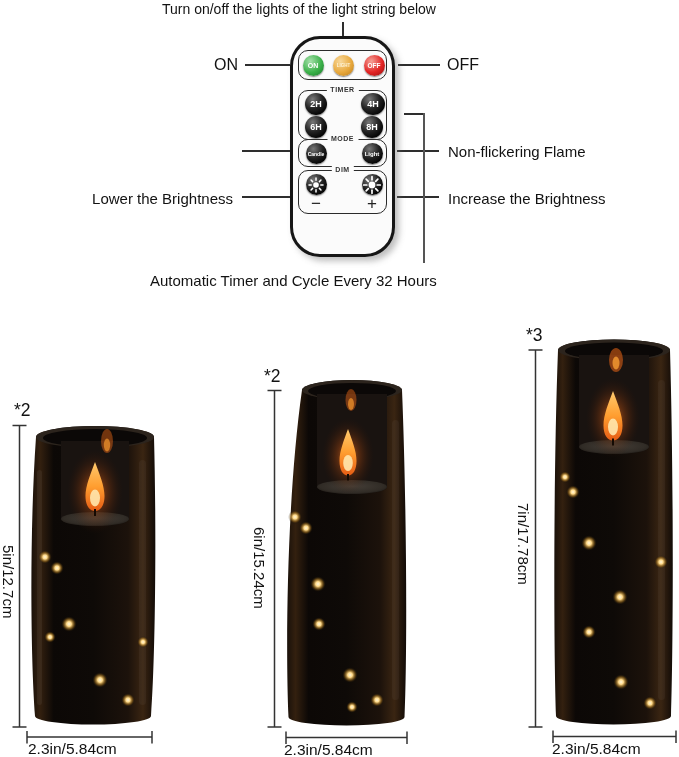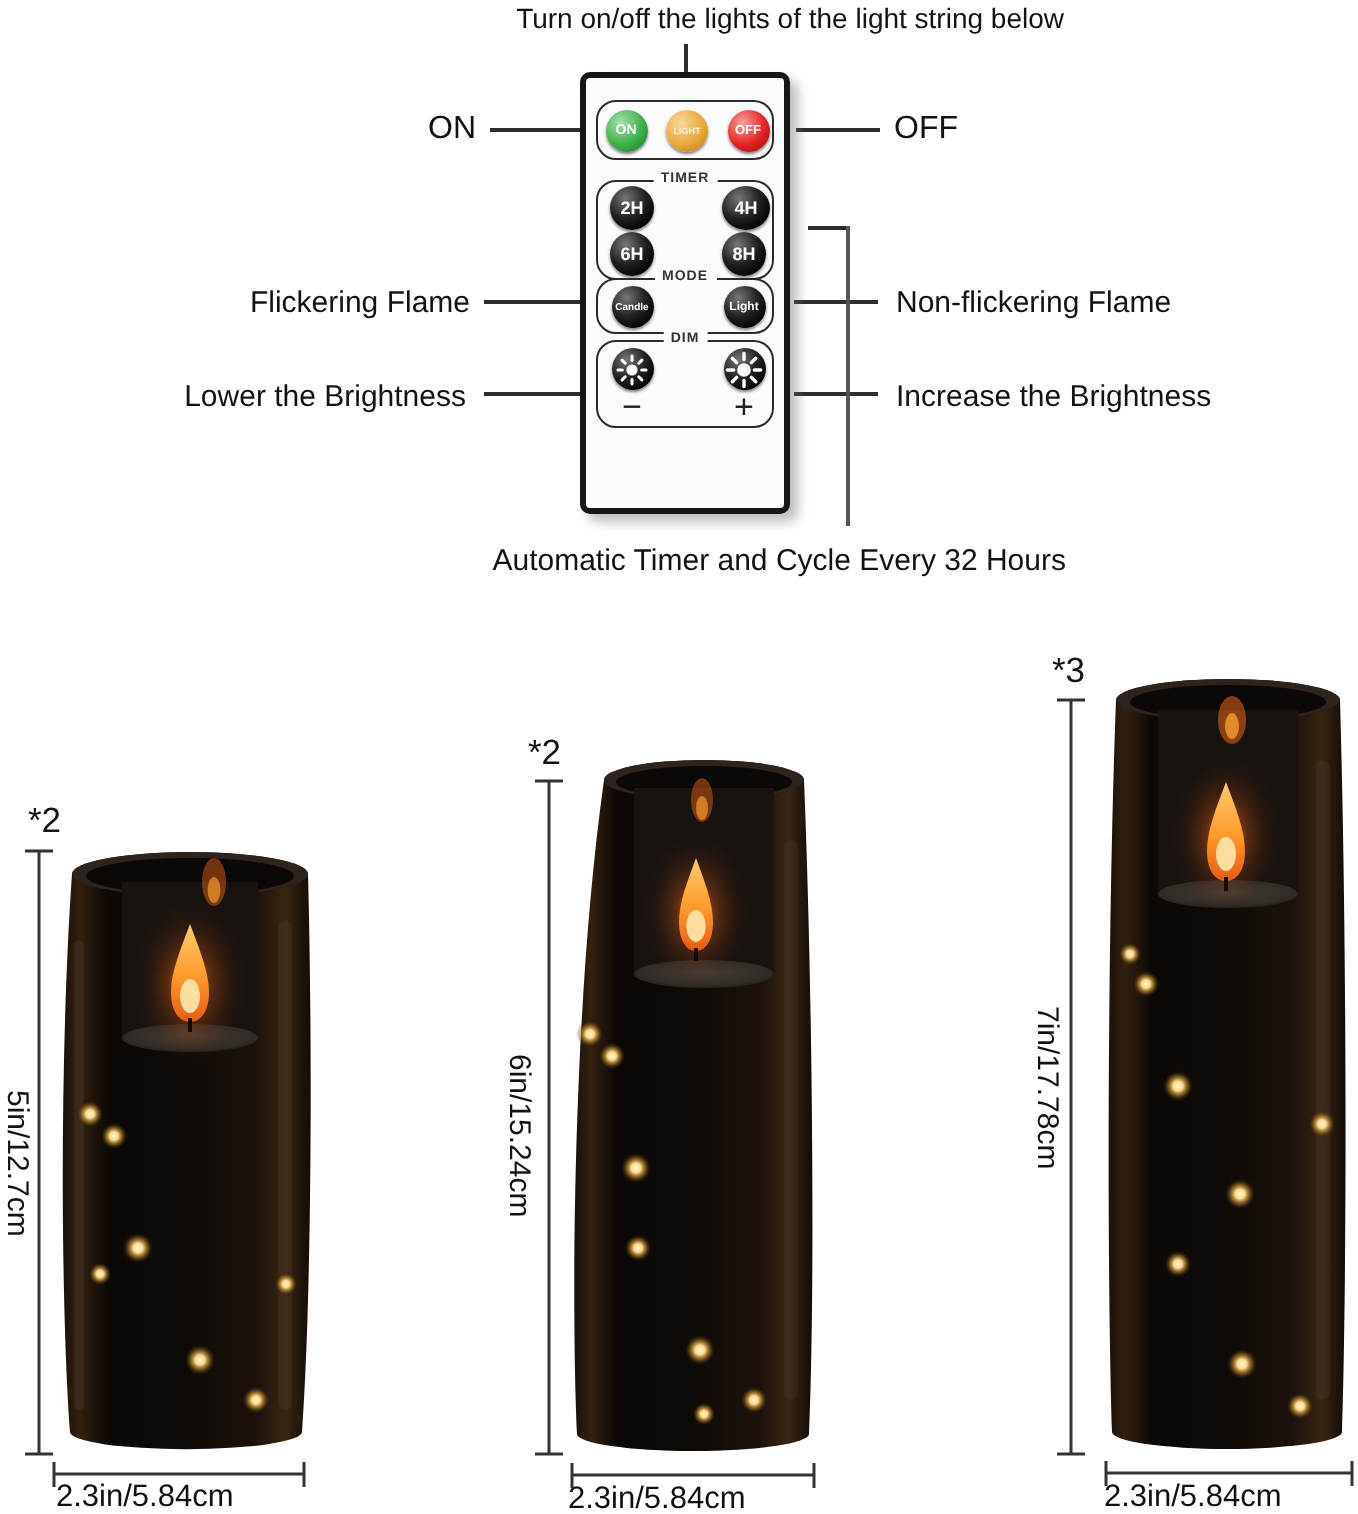--- a/index.html
+++ b/index.html
@@ -1,29 +1,29 @@
 <!DOCTYPE html>
 <html><head>
 <meta charset="utf-8">
 <style>
   html,body{margin:0;padding:0;background:#fff;}
   .stage{
     position:relative;width:679px;height:757px;background:#ffffff;
     font-family:"Liberation Sans", sans-serif;color:#111;overflow:hidden;
   }
   .lbl{position:absolute;font-size:15px;color:#121212;white-space:nowrap;}
-  .center{text-align:right;}
+  .center{text-align:left;}
   .right{text-align:right;}
   .hline{position:absolute;height:1.6px;background:#2e2e2e;}
   .vline{position:absolute;width:1.6px;background:#2e2e2e;}
 
   
   .remote{
     position:absolute;left:290px;top:36px;width:105px;height:221px;
-    background:#fbfbfb;border:3px solid #161616;border-radius:5px;
+    background:#fbfbfb;border:3px solid #161616;border-radius:30px;
     box-sizing:border-box;box-shadow:4px 4px 6px rgba(110,110,110,.45);
   }
   .rgroup{
     position:absolute;left:5px;width:89px;border:1.6px solid #2b2b2b;
     border-radius:10px;box-sizing:border-box;
   }
   .rgroup-label{
     position:absolute;top:-5px;left:50%;transform:translateX(-50%);
     background:#fbfbfb;padding:0 4px;font-size:7px;font-weight:bold;
     letter-spacing:.5px;color:#333;white-space:nowrap;
@@ -187,21 +187,20 @@
       <line x1="553" y1="730.5" x2="553" y2="743"></line>
       <line x1="676" y1="730.5" x2="676" y2="743"></line>
     </g>
   </svg>
 
   <div class="lbl center" style="left:162px;top:1px;width:370px;font-size:14px;">Turn on/off the lights of the light string below</div>
   <div class="vline" style="left:342px;top:22px;height:15px;"></div>
 
   <div class="lbl right" style="left:180px;top:56px;width:58px;font-size:16px;">ON</div>
   <div class="lbl" style="left:447px;top:56px;font-size:16px;">OFF</div>
-  <div class="lbl right" style="left:60px;top:143px;width:175px;">Flickering Flame</div>
   <div class="lbl right" style="left:60px;top:190px;width:173px;">Lower the Brightness</div>
   <div class="lbl" style="left:448px;top:143px;">Non-flickering Flame</div>
   <div class="lbl" style="left:448px;top:190px;">Increase the Brightness</div>
   <div class="lbl center" style="left:150px;top:272px;width:383px;">Automatic Timer and Cycle Every 32 Hours</div>
 
   <div class="hline" style="left:245px;top:64px;width:45px;"></div>
   <div class="hline" style="left:398px;top:64px;width:42px;"></div>
   <div class="hline" style="left:242px;top:150px;width:48px;"></div>
   <div class="hline" style="left:397px;top:150px;width:42px;"></div>
   <div class="hline" style="left:242px;top:196px;width:48px;"></div>

